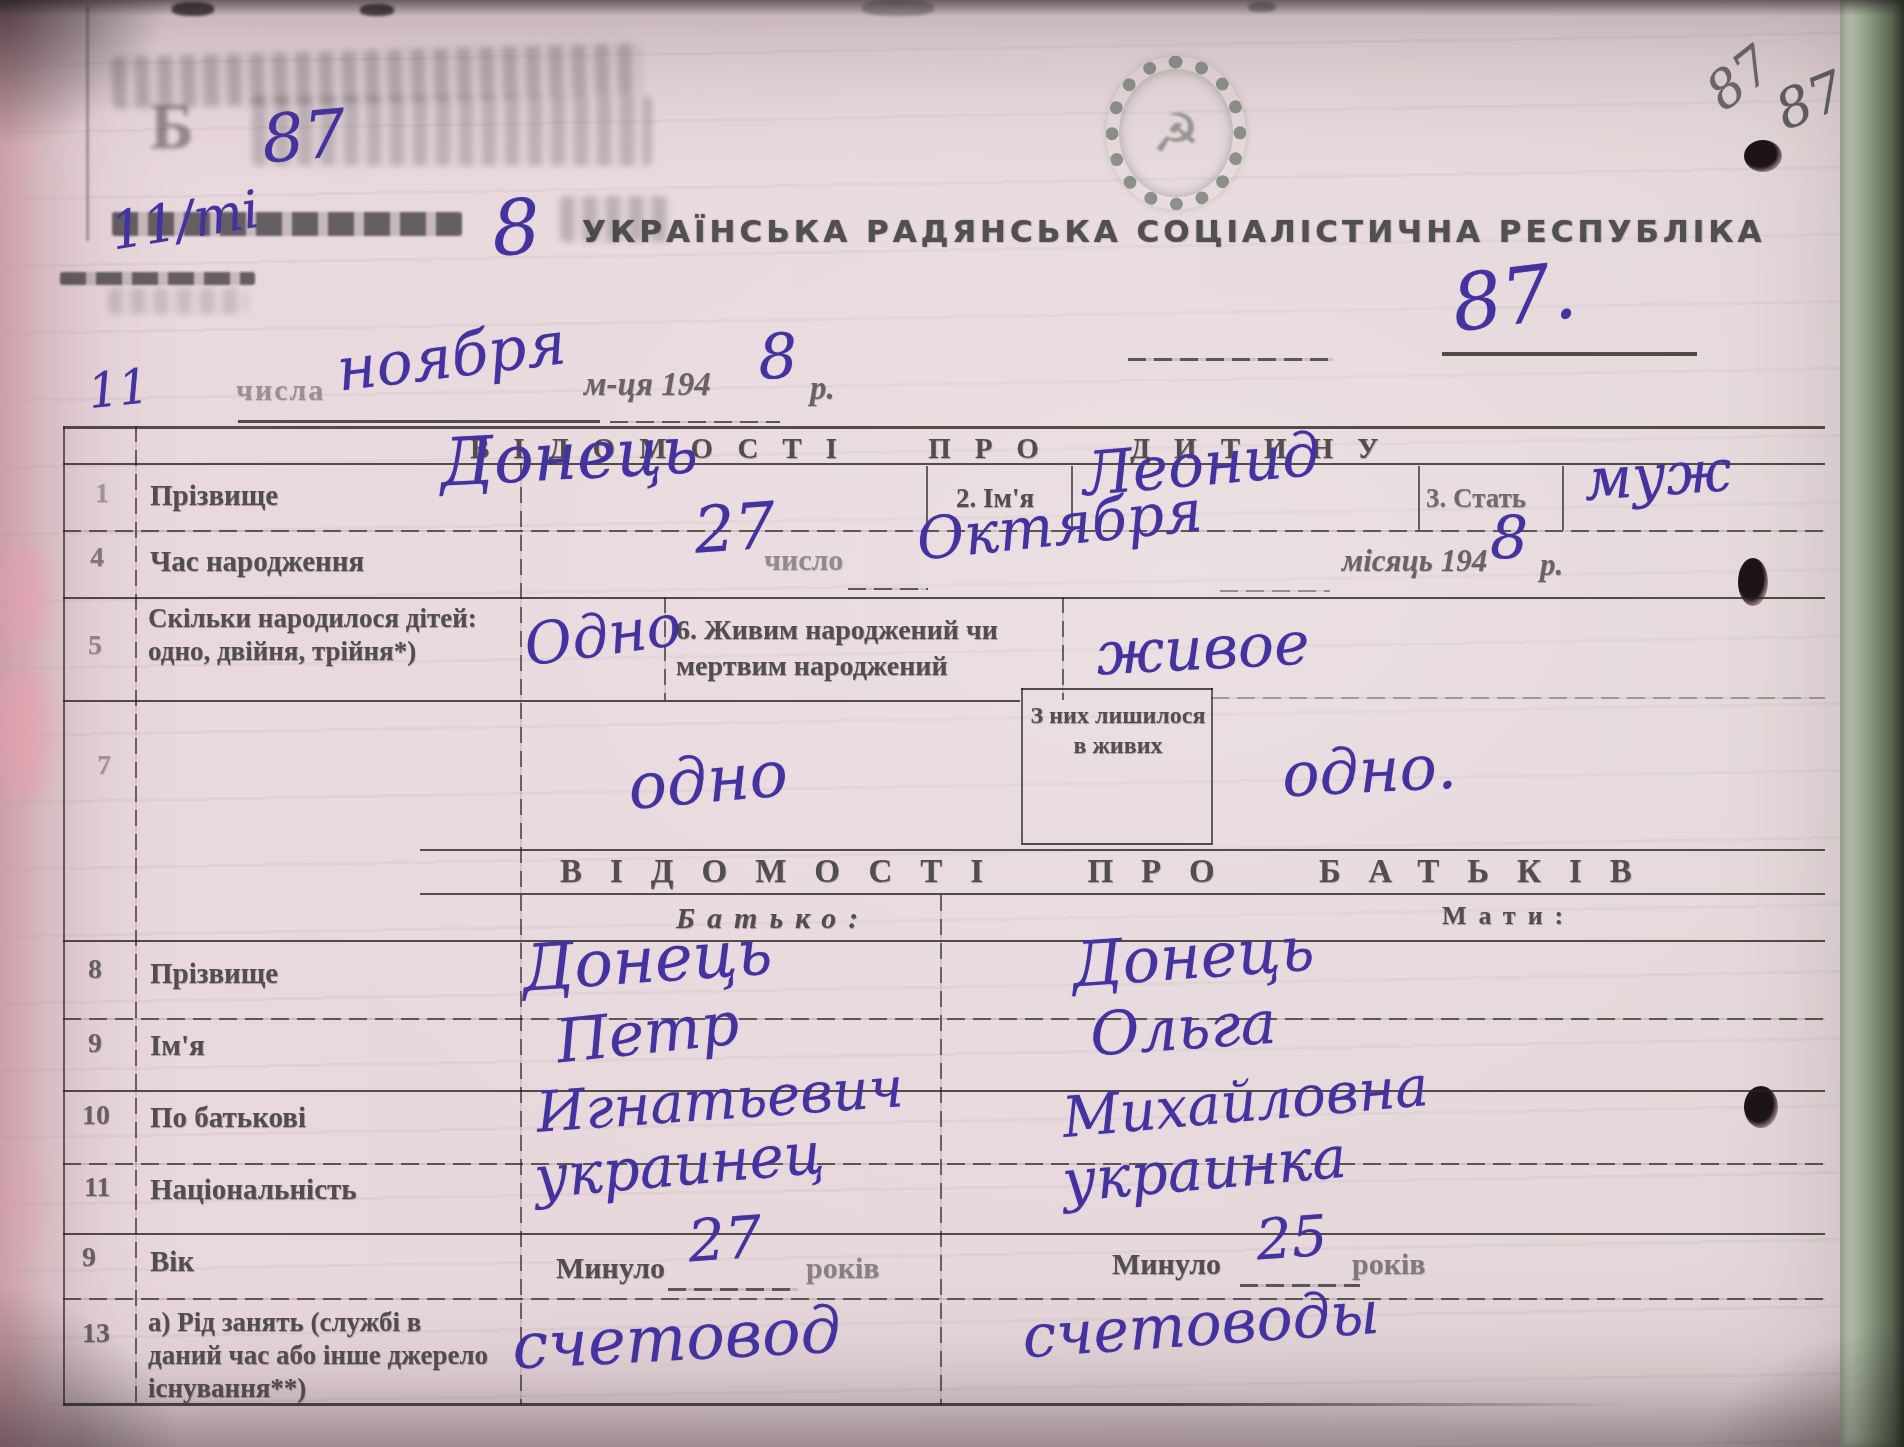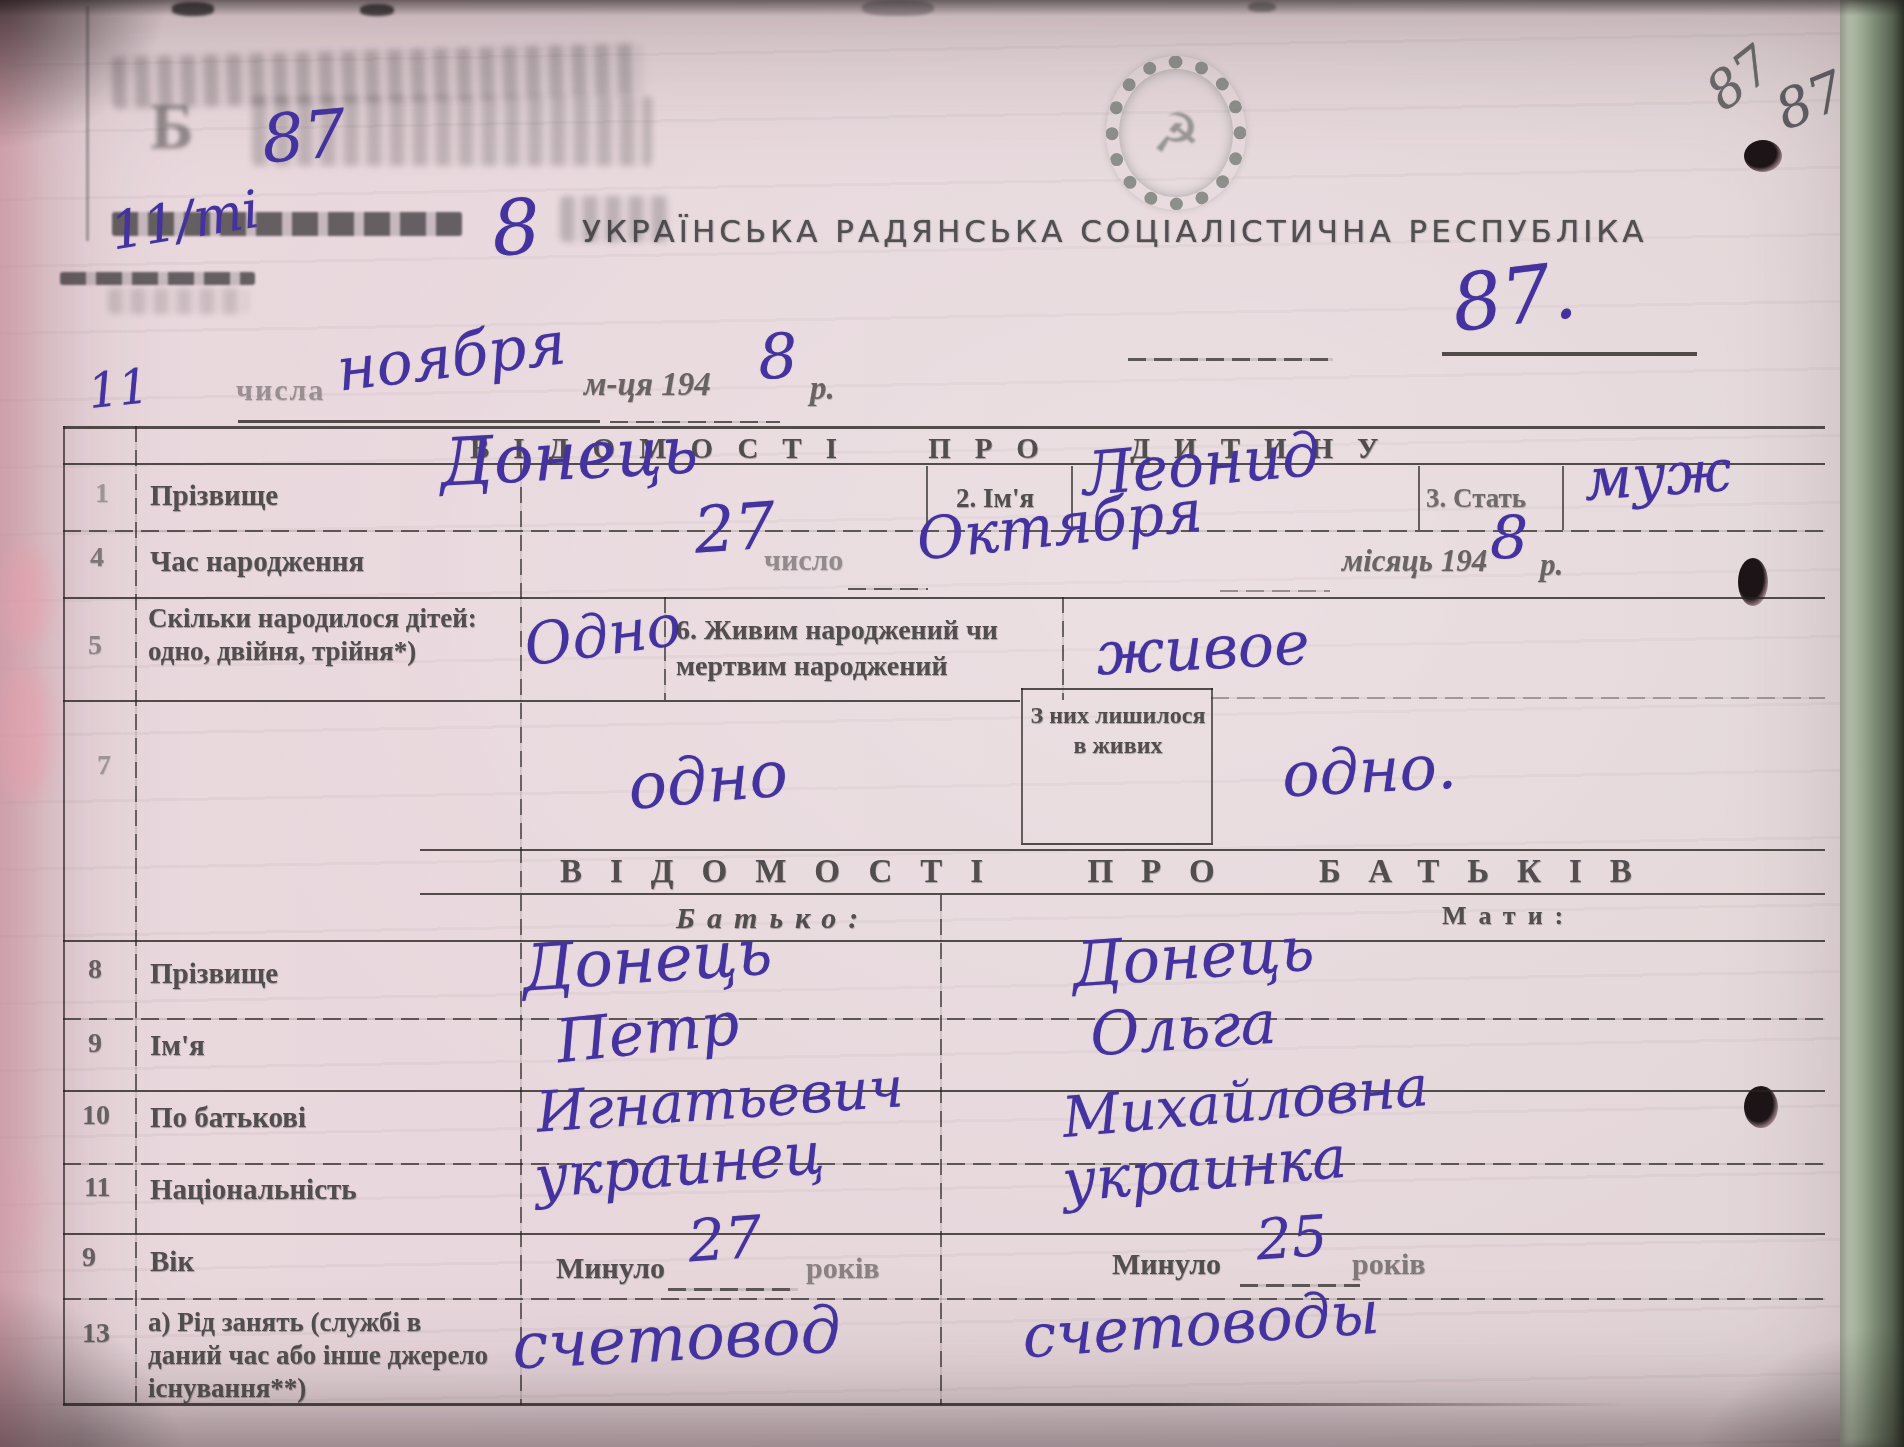--- a/index.html
+++ b/index.html
@@ -13,21 +13,21 @@
   }
   .page::before{content:""; position:absolute; inset:0; pointer-events:none;
     box-shadow: inset 0 0 150px 20px rgba(70,48,55,.33), inset 0 -45px 70px -20px rgba(60,42,48,.35), inset 40px 0 70px -30px rgba(90,50,60,.25);}
   .abs{position:absolute;}
   .hw{position:absolute; font-family:"DejaVu Serif",serif; font-style:italic; color:#44339f;
       white-space:nowrap; line-height:1; text-shadow:0 0 1px rgba(68,51,159,.5);}
   .pr{position:absolute; font-family:"Liberation Serif","DejaVu Serif",serif; font-weight:700;
       color:#3e3b3c; line-height:1.2; text-shadow:.6px .6px .8px rgba(62,59,60,.45); opacity:.88;}
   .prit{position:absolute; font-family:"Liberation Serif","DejaVu Serif",serif; font-weight:700; font-style:italic;
       color:#4a4646; line-height:1.1; text-shadow:.5px .5px .7px rgba(70,66,66,.4); opacity:.8; white-space:nowrap;}
-  .stamp{position:absolute; font-family:"DejaVu Sans",sans-serif; font-weight:400; color:#38373a;
+  .stamp{position:absolute; font-family:"DejaVu Sans",sans-serif; font-weight:700; color:#38373a;
       white-space:nowrap; line-height:1; text-shadow:0 0 1.2px rgba(45,44,48,.8),1.5px .5px 0 rgba(45,44,48,.12);
       opacity:.85; filter:blur(.3px);}
   .ln{position:absolute; background:rgba(38,34,32,.78); filter:blur(.35px);}
   .lnd{position:absolute; background:repeating-linear-gradient(90deg, rgba(38,34,32,.72) 0 18px, rgba(38,34,32,.14) 18px 26px); filter:blur(.35px);}
   .lnfade{position:absolute; background:linear-gradient(90deg, rgba(38,34,32,.8) 0 70%, rgba(38,34,32,0)); filter:blur(.45px);}
   .vln{position:absolute; background:rgba(38,34,32,.68); filter:blur(.35px);}
   .vlnd{position:absolute; background:repeating-linear-gradient(180deg, rgba(38,34,32,.66) 0 16px, rgba(38,34,32,.12) 16px 24px); filter:blur(.35px);}
   .smudge{position:absolute; filter:blur(3px); opacity:.5; border-radius:5px;
       background:repeating-linear-gradient(90deg, rgba(55,52,55,.55) 0 14px, rgba(55,52,55,.1) 14px 23px);}
   .smudged{position:absolute; filter:blur(1.1px); opacity:.8; border-radius:3px;

